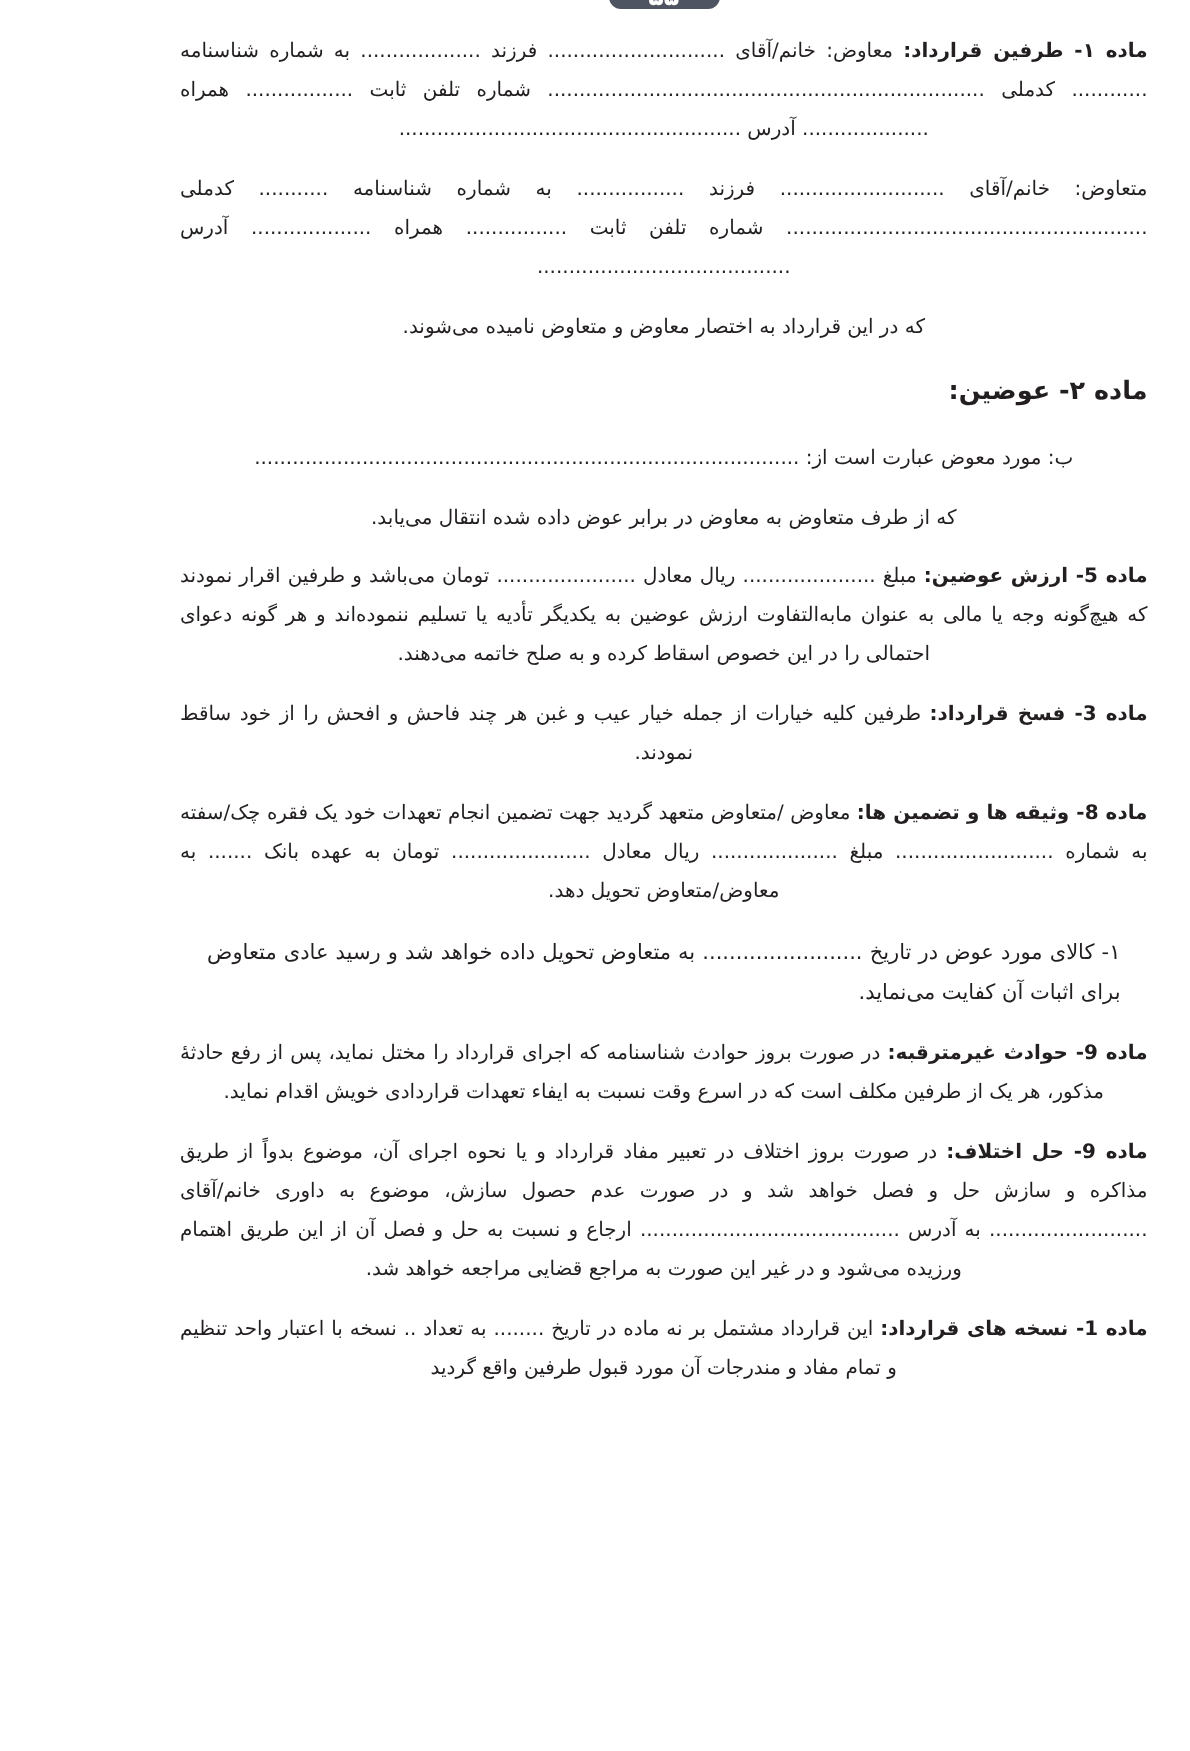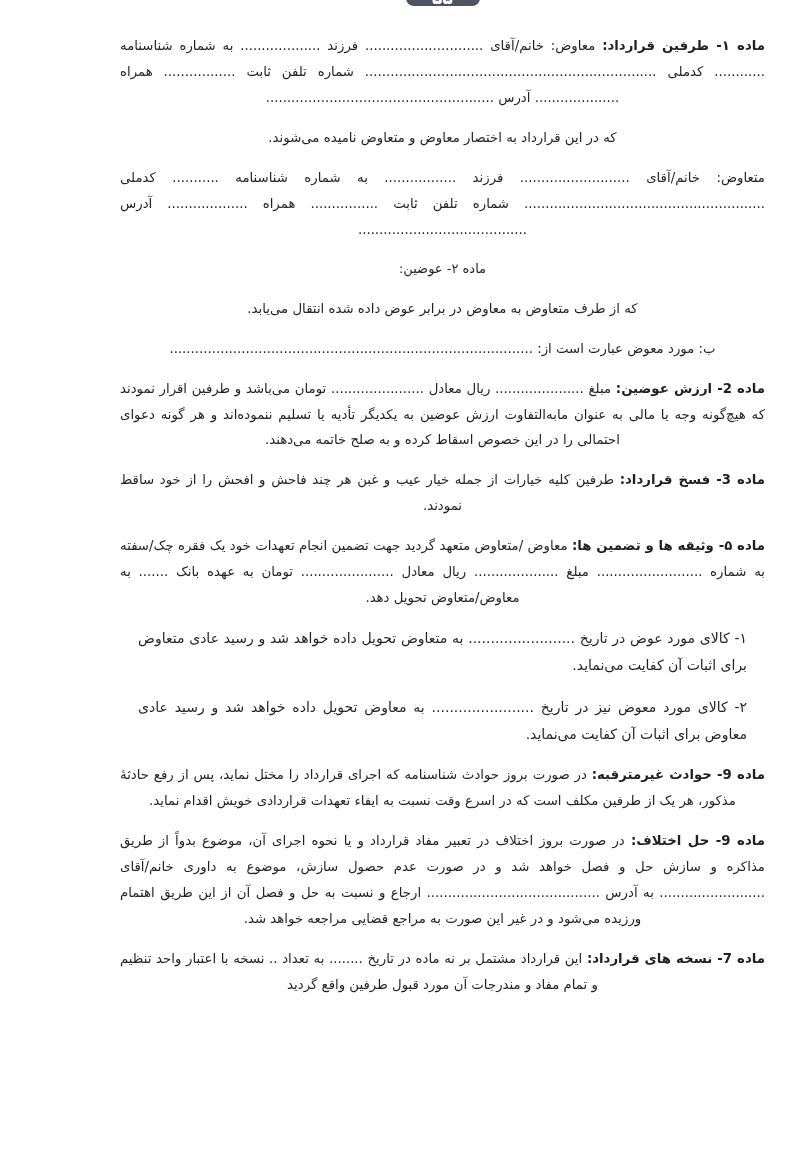--- a/index.html
+++ b/index.html
@@ -12,21 +12,21 @@
     min-height: 1167px;
     font-family: "DejaVu Sans", "Liberation Sans", sans-serif;
     color: #231f20;
     direction: rtl;
   }
   .page {
     position: relative;
     width: 701px;
     min-height: 1167px;
     box-sizing: border-box;
-    padding: 11px 28px 20px 28px;
+    padding: 0 28px 20px 28px;
     background: #ffffff;
   }
   .header-badge {
     position: absolute;
     top: -24px;
     left: 50%;
     transform: translateX(-50%);
     width: 74px;
     height: 30px;
     background: #4e5461;
@@ -53,23 +53,23 @@
   }
   .lbl {
     font-weight: bold;
   }
   .ctr {
     text-align: center;
     text-align-last: center;
   }
   .heading {
     margin: 0 0 14px 0;
-    font-size: 13px;
-    font-weight: normal;
-    text-align: center;
+    font-size: 17px;
+    font-weight: bold;
+    text-align: right;
     line-height: 1.95;
   }
   .dots {
     letter-spacing: 0.5px;
   }
   .sub-item {
     margin: 0 0 14px 0;
     font-size: 14px;
     line-height: 1.95;
     text-align: justify;
@@ -84,61 +84,60 @@
 
   <div class="header-badge">۵۵</div>
 
   <div class="spacer-top"></div>
 
   <p class="para first-line-right">
     <span class="lbl">ماده ۱- طرفین قرارداد:</span>
     <span class="dots">معاوض: خانم/آقای ............................ فرزند ................... به شماره شناسنامه ............ کدملی ..................................................................... شماره تلفن ثابت ................. همراه .................... آدرس ......................................................</span>
   </p>
 
-  <p class="para ctr">که در این قرارداد به اختصار معاوض و متعاوض نامیده می‌شوند.</p>
-
   <p class="para first-line-right">
     <span class="dots">متعاوض: خانم/آقای .......................... فرزند ................. به شماره شناسنامه ........... کدملی ......................................................... شماره تلفن ثابت ................ همراه ................... آدرس ........................................</span>
   </p>
 
+  <p class="para ctr">که در این قرارداد به اختصار معاوض و متعاوض نامیده می‌شوند.</p>
+
   <p class="heading">ماده ۲- عوضین:</p>
 
 
+  <p class="para ctr">ب: مورد معوض عبارت است از: ......................................................................................</p>
+
   <p class="para ctr">که از طرف متعاوض به معاوض در برابر عوض داده شده انتقال می‌یابد.</p>
 
-  <p class="para ctr">ب: مورد معوض عبارت است از: ......................................................................................</p>
-
   <p class="para first-line-right">
-    <span class="lbl">ماده 2- ارزش عوضین:</span>
+    <span class="lbl">ماده 5- ارزش عوضین:</span>
     <span class="dots">مبلغ ..................... ریال معادل ...................... تومان می‌باشد و طرفین اقرار نمودند که هیچ‌گونه وجه یا مالی به عنوان مابه‌التفاوت ارزش عوضین به یکدیگر تأدیه یا تسلیم ننموده‌اند و هر گونه دعوای احتمالی را در این خصوص اسقاط کرده و به صلح خاتمه می‌دهند.</span>
   </p>
 
   <p class="para first-line-right">
     <span class="lbl">ماده 3- فسخ قرارداد:</span>
     <span class="dots">طرفین کلیه خیارات از جمله خیار عیب و غبن هر چند فاحش و افحش را از خود ساقط نمودند.</span>
   </p>
 
   <p class="para first-line-right">
-    <span class="lbl">ماده ۵- وثیقه ها و تضمین ها:</span>
+    <span class="lbl">ماده 8- وثیقه ها و تضمین ها:</span>
     <span class="dots">معاوض /متعاوض متعهد گردید جهت تضمین انجام تعهدات خود یک فقره چک/سفته به شماره ......................... مبلغ .................... ریال معادل ...................... تومان به عهده بانک ....... به معاوض/متعاوض تحویل دهد.</span>
   </p>
 
 
   <p class="sub-item">۱- کالای مورد عوض در تاریخ ........................ به متعاوض تحویل داده خواهد شد و رسید عادی متعاوض برای اثبات آن کفایت می‌نماید.</p>
 
-  <p class="sub-item">۲- کالای مورد معوض نیز در تاریخ ....................... به معاوض تحویل داده خواهد شد و رسید عادی معاوض برای اثبات آن کفایت می‌نماید.</p>
 
   <p class="para first-line-right">
     <span class="lbl">ماده 9- حوادث غیرمترقبه:</span>
     <span class="dots">در صورت بروز حوادث شناسنامه که اجرای قرارداد را مختل نماید، پس از رفع حادثهٔ مذکور، هر یک از طرفین مکلف است که در اسرع وقت نسبت به ایفاء تعهدات قراردادی خویش اقدام نماید.</span>
   </p>
 
   <p class="para first-line-right">
     <span class="lbl">ماده 9- حل اختلاف:</span>
     <span class="dots">در صورت بروز اختلاف در تعبیر مفاد قرارداد و یا نحوه اجرای آن، موضوع بدواً از طریق مذاکره و سازش حل و فصل خواهد شد و در صورت عدم حصول سازش، موضوع به داوری خانم/آقای ......................... به آدرس ......................................... ارجاع و نسبت به حل و فصل آن از این طریق اهتمام ورزیده می‌شود و در غیر این صورت به مراجع قضایی مراجعه خواهد شد.</span>
   </p>
 
   <p class="para first-line-right">
-    <span class="lbl">ماده 7- نسخه های قرارداد:</span>
+    <span class="lbl">ماده 1- نسخه های قرارداد:</span>
     <span class="dots">این قرارداد مشتمل بر نه ماده در تاریخ ........ به تعداد .. نسخه با اعتبار واحد تنظیم و تمام مفاد و مندرجات آن مورد قبول طرفین واقع گردید</span>
   </p>
 
 </div>
 
 </body></html>

